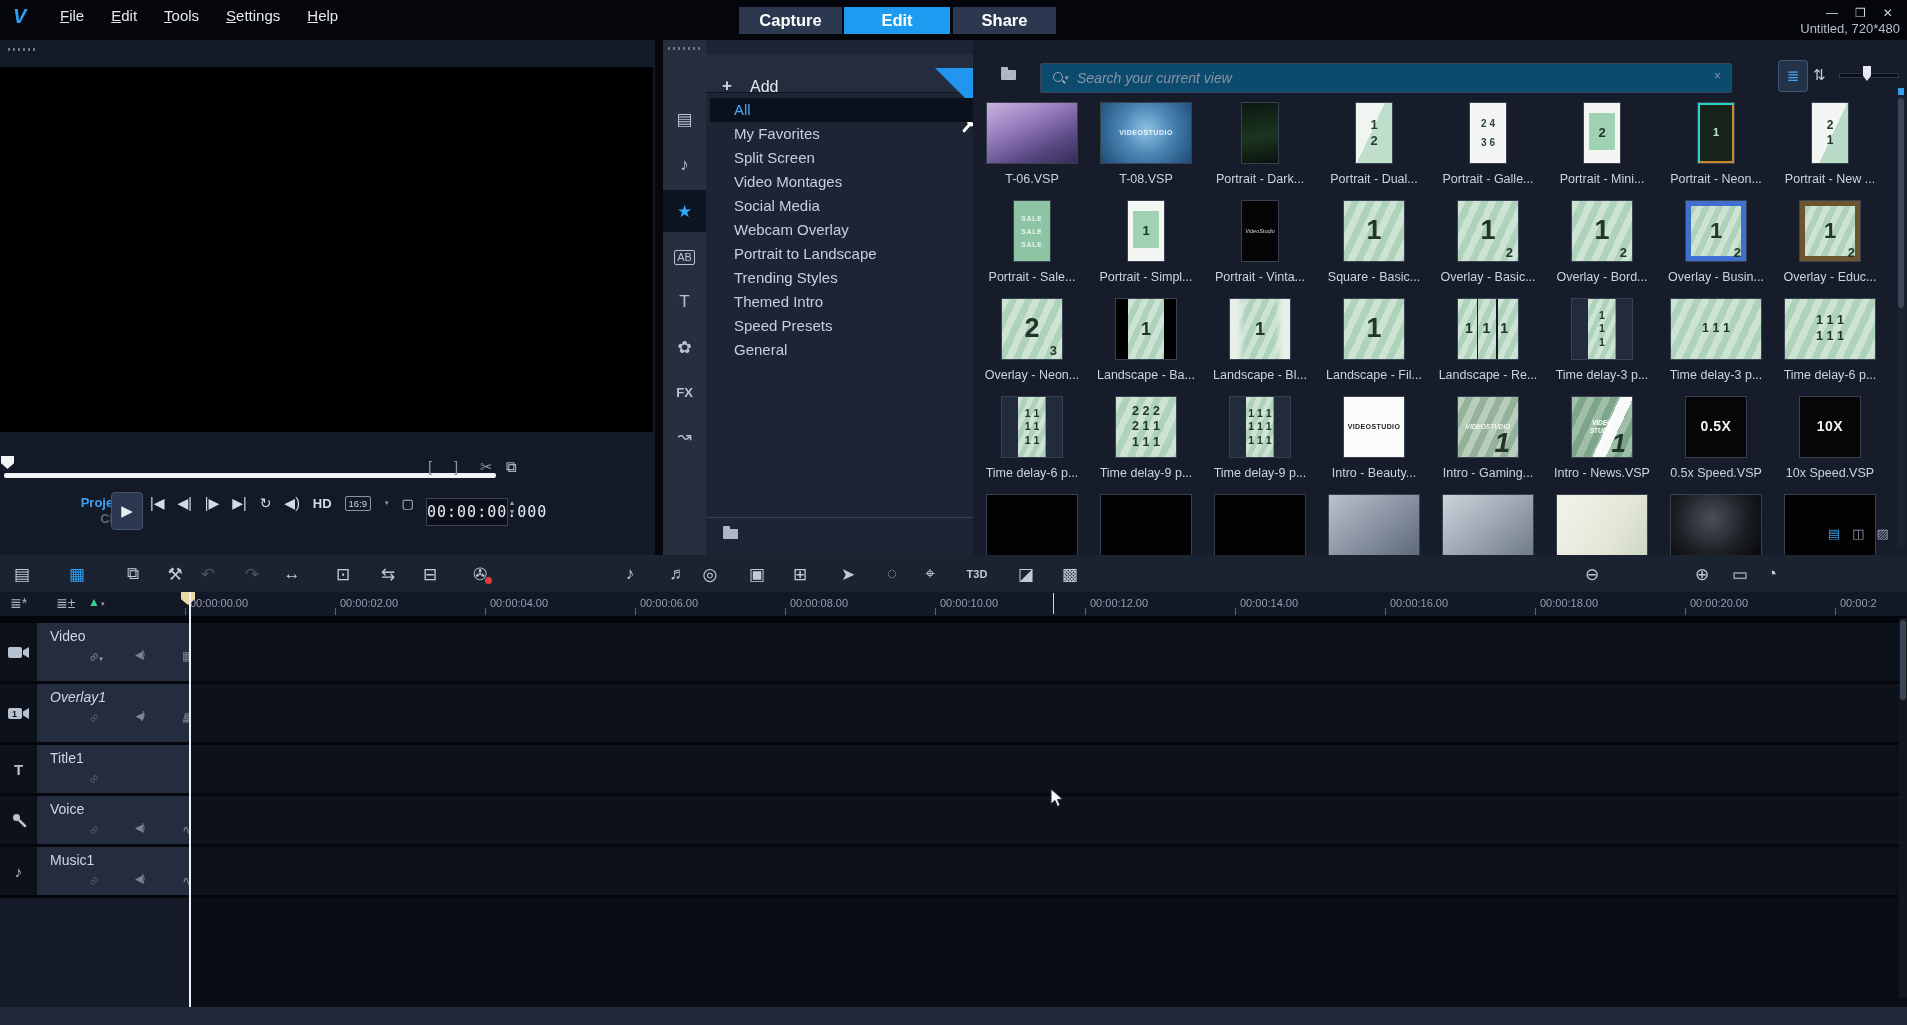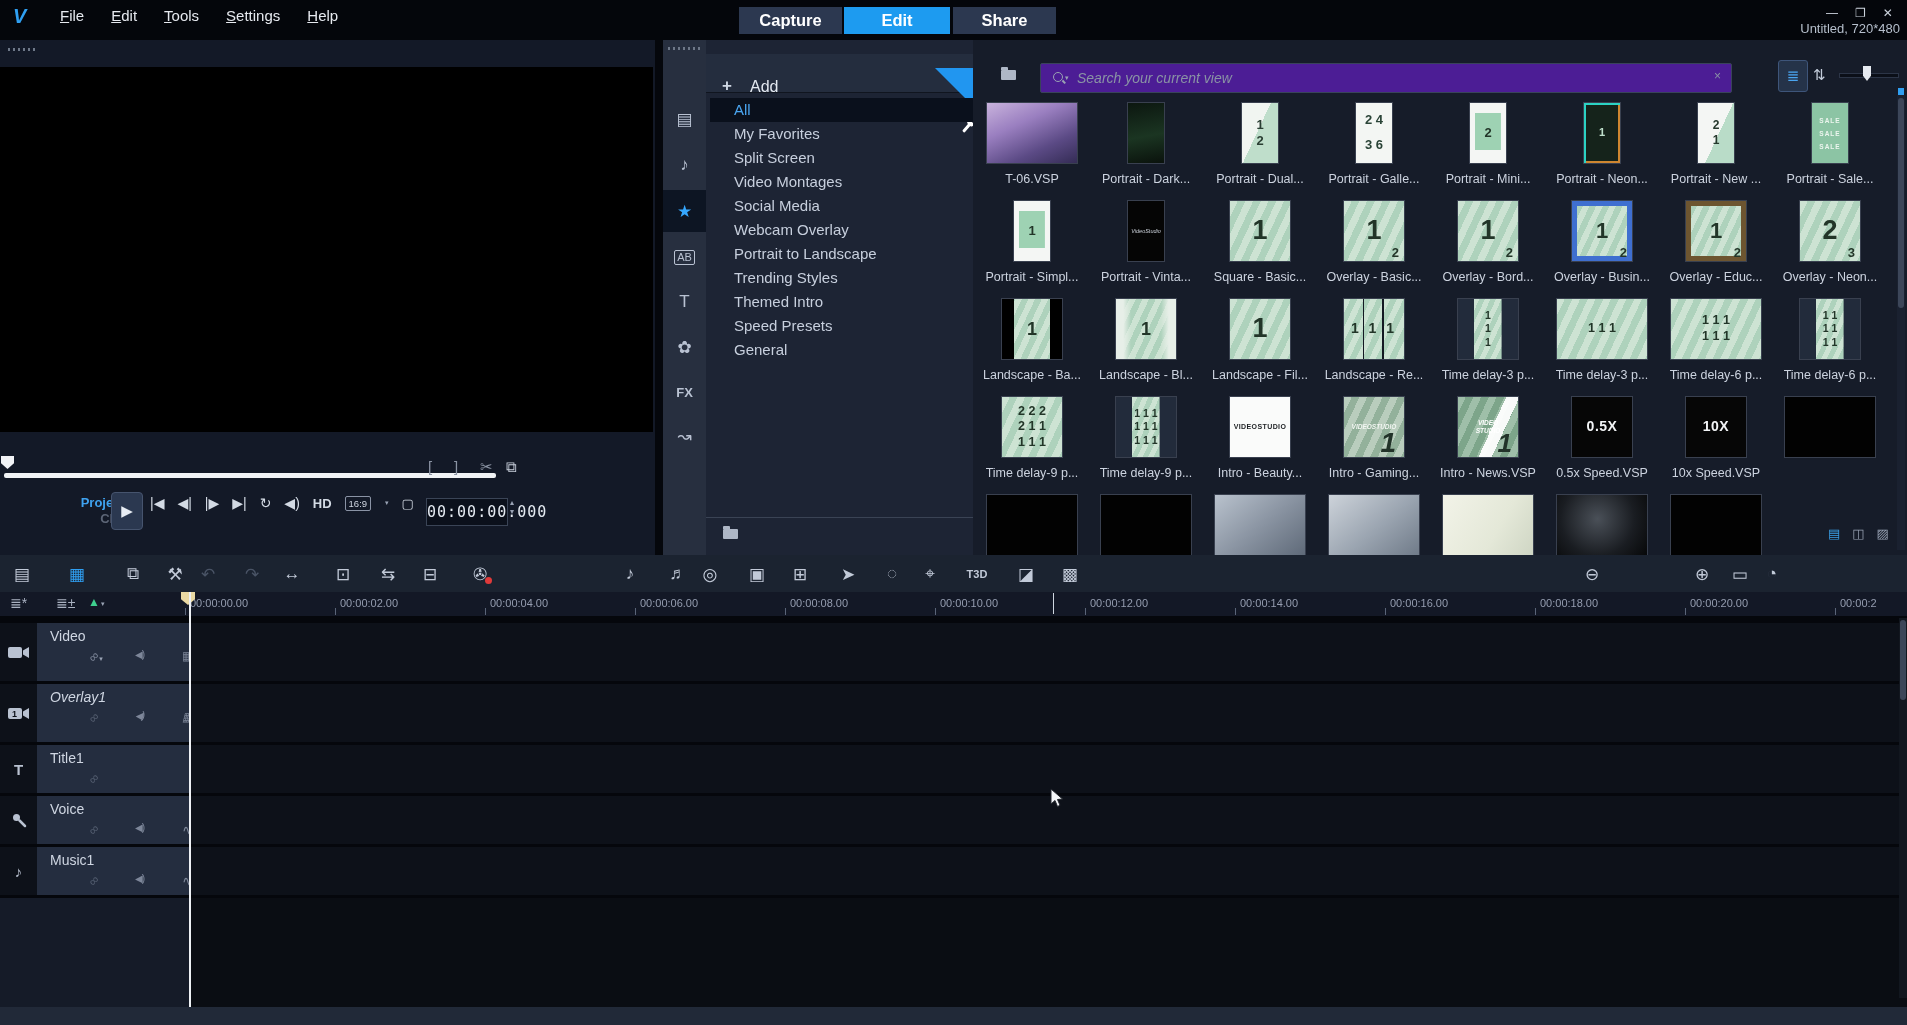--- a/index.html
+++ b/index.html
@@ -56,21 +56,21 @@
   #pin-glyph::after{content:"";position:absolute;left:-2px;top:-3px;width:7px;height:4px;background:#fff;border-radius:2px;}
   #cat-list{left:4px;top:58px;width:267px;}
   .cat{height:24px;line-height:24px;padding-left:24px;font-size:15px;color:#c7cfdd;}
   .cat.active{background:#0a101c;color:#4aa5f0;}
   #browse-row{left:0;top:477px;width:267px;height:38px;border-top:1px solid #3a4354;}
   .folder-ic{position:absolute;width:15px;height:10px;background:#aeb7c6;border-radius:1px;}
   .folder-ic::before{content:"";position:absolute;left:0;top:-3px;width:7px;height:3px;background:#aeb7c6;border-radius:1px 1px 0 0;}
   #browse-label{left:48px;top:487px;font-size:15px;color:#d7dce6;}
 
   #gallery{left:973px;top:40px;width:934px;height:515px;background:#161c29;}
-  #search-box{left:67px;top:23px;width:690px;height:28px;background:#4c1d95;border:1px solid #39435a;border-radius:2px;}
+  #search-box{left:67px;top:23px;width:690px;height:28px;background:#0c4a6e;border:1px solid #39435a;border-radius:2px;}
   #search-input{position:absolute;left:34px;top:2px;width:610px;height:22px;background:transparent;border:none;outline:none;color:#cfd6e2;font-style:italic;font-size:14px;font-family:"Liberation Sans",sans-serif;}
   #search-input::placeholder{color:#8a93a5;font-style:italic;}
   .mag{position:absolute;left:12px;top:8px;width:8px;height:8px;border:1.5px solid #9aa3b3;border-radius:50%;}
   .mag::after{content:"";position:absolute;left:8px;top:8px;width:4px;height:1.5px;background:#9aa3b3;transform:rotate(45deg);}
   #search-caret{position:absolute;left:24px;top:10px;font-size:7px;color:#9aa3b3;}
   #search-clear{position:absolute;right:10px;top:5px;font-size:12px;color:#8a93a5;}
   #view-btn{left:805px;top:20px;width:28px;height:30px;background:#253349;border:1px solid #3e557a;border-radius:3px;color:#4aa5f0;font-size:15px;display:flex;align-items:center;justify-content:center;}
   #sort-btn{left:840px;top:26px;font-size:15px;color:#c3ccda;}
   #gal-slider-track{left:866px;top:33px;width:58px;height:3px;background:#0b0f18;border:1px solid #2c3547;}
   #gal-slider-thumb{left:890px;top:26px;width:8px;height:15px;background:#e6eaf0;clip-path:polygon(0 0,100% 0,100% 65%,50% 100%,0 65%);}
@@ -83,21 +83,21 @@
   .shape-portrait{width:38px;height:62px;}
   .cell-label{margin-top:8px;font-size:12.5px;color:#ccd3df;max-width:112px;white-space:nowrap;overflow:hidden;}
   .sub{position:absolute;right:5px;bottom:1px;font-size:13px;font-weight:bold;color:#243629;}
   .th-green{background:repeating-linear-gradient(115deg,#cde3d3 0 7px,#aed2bc 7px 14px);font-size:27px;}
   .th-green.s{font-size:12.5px;}
   .th-greencol{background-image:repeating-linear-gradient(115deg,#cde3d3 0 5px,#aed2bc 5px 10px);background-size:46% 100%;background-position:center;background-repeat:no-repeat;background-color:#222b3b;font-size:10.5px;}
   .th-photo{background:linear-gradient(155deg,#c9b3dd 0%,#9a7fc0 35%,#5b4a85 70%,#342c55 100%);}
   .th-tech{background:radial-gradient(circle at 50% 45%,#8fc3e4 0%,#4a86b4 45%,#1d4a74 100%);color:#eaf4fb;font-size:7px;letter-spacing:.5px;}
   .th-darkgreen{background:linear-gradient(170deg,#0c1710 0%,#1b3522 55%,#0a120c 100%);}
   .th-greensplit{background:linear-gradient(115deg,#f1f5f1 0 45%,#bfdecb 45%);font-size:13px;color:#2a3e33;}
-  .th-whitegrid{background:#f3f6f3;font-size:13px;color:#2a4437;}
+  .th-whitegrid{background:#f3f6f3;font-size:10px;color:#2a4437;}
   .th-whitegrid .tx{line-height:1.9;}
   .th-whitemini{background:linear-gradient(#9ed2b3,#9ed2b3) 50% 42%/72% 62% no-repeat,#f4f6f4;font-size:13px;}
   .th-neon{background:#15231b;box-shadow:inset 2px 2px 0 #2bd3c4,inset -2px -2px 0 #cf8630;color:#bfe0cc;font-size:11px;}
   .th-whitenew{background:linear-gradient(115deg,#f4f6f4 0 55%,#b9dcc8 55%);font-size:12px;color:#27392e;}
   .th-sale{background:#8cc4a4;color:#ecf5ee;font-size:6.5px;letter-spacing:1px;}
   .th-sale .tx{line-height:2;}
   .th-blackvint{background:#050505;color:#c9cfd8;font-size:5.5px;font-style:italic;font-weight:normal;}
   .th-blueframe{background:repeating-linear-gradient(115deg,#cde3d3 0 6px,#aed2bc 6px 12px);box-shadow:inset 0 0 0 5px #3f6fd0;font-size:22px;}
   .th-brownframe{background:repeating-linear-gradient(115deg,#cde3d3 0 6px,#aed2bc 6px 12px);box-shadow:inset 0 0 0 5px #6d5530;font-size:22px;}
   .th-blackbars{background:linear-gradient(90deg,#000 0 20%,rgba(0,0,0,0) 20% 80%,#000 80%),repeating-linear-gradient(115deg,#cde3d3 0 6px,#aed2bc 6px 12px);font-size:18px;}
@@ -277,20 +277,26 @@
       <span id="search-clear">×</span>
     </div>
     <div class="abs" id="view-btn">≣</div>
     <div class="abs" id="sort-btn">⇅</div>
     <div class="abs" id="gal-slider-track"></div>
     <div class="abs" id="gal-slider-thumb"></div>
     <div id="gallery-grid">
         <div class="cell">
           <div class="thumb shape-landscape th-photo"></div>
           <div class="cell-label">T-06.VSP</div>
+        </div>
+        <div class="cell">
+          <div class="thumb shape-landscape th-tech">
+            <span class="tx">VIDEOSTUDIO</span>
+          </div>
+          <div class="cell-label">T-08.VSP</div>
         </div>
         <div class="cell">
           <div class="thumb shape-portrait th-darkgreen"></div>
           <div class="cell-label">Portrait - Dark...</div>
         </div>
         <div class="cell">
           <div class="thumb shape-portrait th-greensplit">
             <span class="tx">1
 2</span>
           </div>

